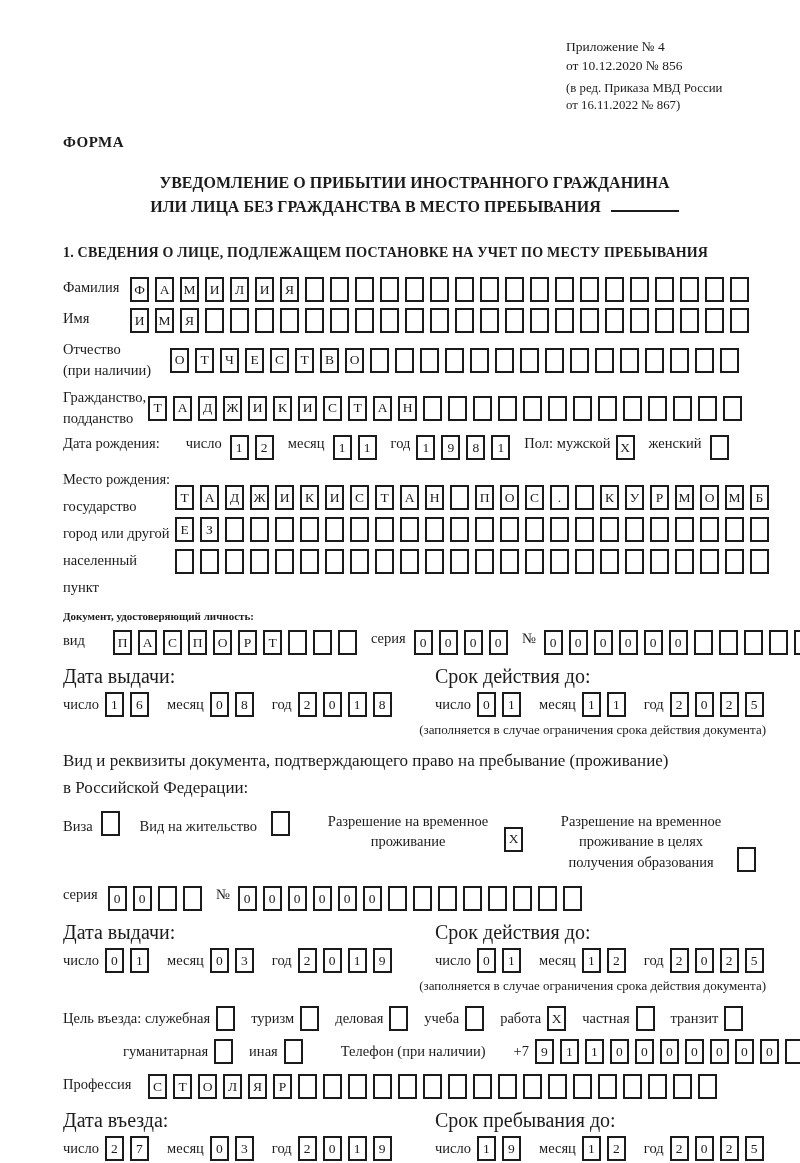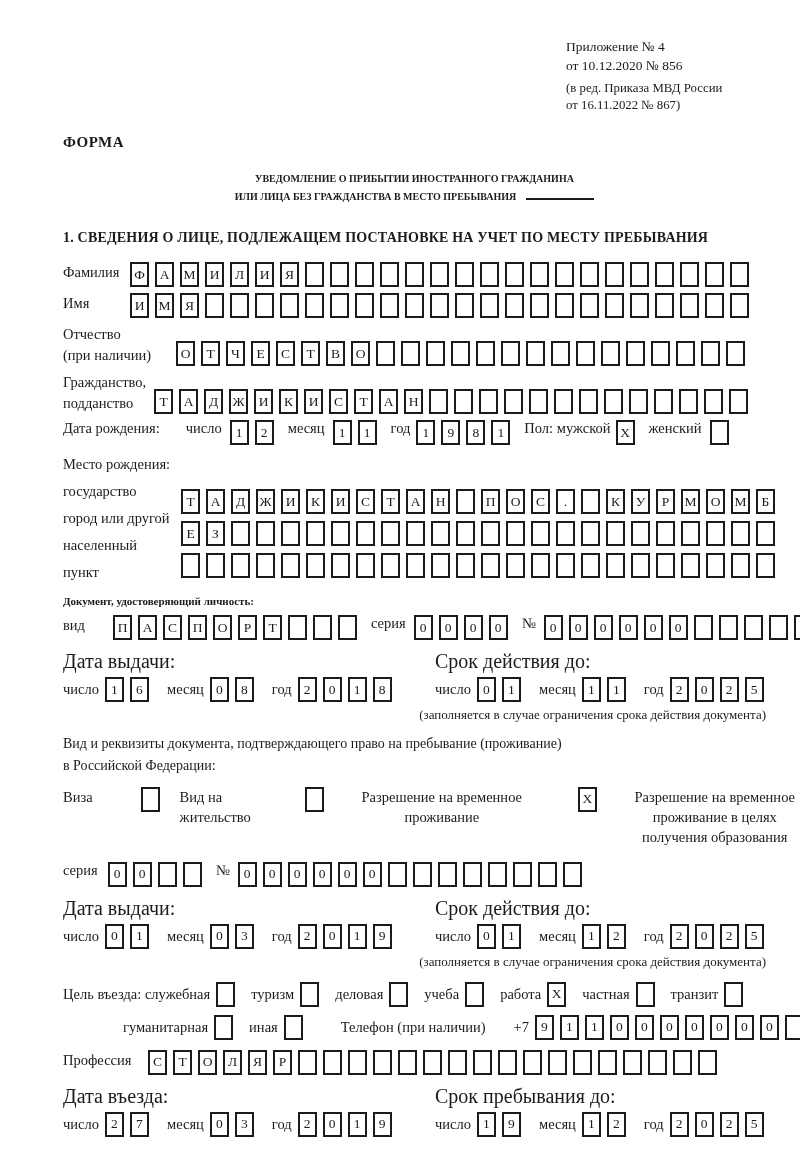--- a/index.html
+++ b/index.html
@@ -10,58 +10,58 @@
     box-sizing:border-box;
   }
   .page { padding:38px 34px 20px 63px; box-sizing:border-box; }
 
   
   .appendix { width:200px; margin-left:auto; font-size:13.5px; line-height:1.4; }
   .appendix .line { white-space:nowrap; }
   .appendix .note { font-size:12.8px; margin-top:4px; line-height:1.35; }
   .forma { font-weight:bold; font-size:15px; margin-top:20px; letter-spacing:.5px; }
 
-  .title { text-align:center; font-weight:bold; font-size:10px; margin-top:20px; line-height:1.5; }
+  .title { text-align:center; font-weight:bold; font-size:16px; margin-top:20px; line-height:1.5; }
   .blank-line { display:inline-block; width:68px; border-bottom:2px solid #1b1b1b; height:12px; margin-left:10px; }
 
   .section-h { font-weight:bold; font-size:14px; margin-top:26px; margin-bottom:16px; letter-spacing:.2px; }
 
   
   .cells { display:flex; flex-wrap:nowrap; }
   .cell {
     display:inline-flex; align-items:center; justify-content:center;
     width:19px; height:25px; min-width:19px;
     border:2px solid #1b1b1b; box-sizing:border-box;
     margin-right:6px; font-size:13.5px; background:#fff;
   }
 
   .row { display:flex; align-items:flex-start; margin-bottom:6px; }
-  .row.top { align-items:flex-end;gap:6px; }
+  .row.top { align-items:center; }
   .lbl { font-size:14.5px; }
   .lbl-col { flex:none; line-height:1.45; }
   .w67 { width:67px; } .w85 { width:85px; } .w107{ width:107px; } .w38{ width:38px; }
   .w112 { width:112px; }
   .gap8 { margin-left:8px; }
 
   .stack > .cells { margin-bottom:7px; }
   .center-b { text-align:left; font-weight:bold; font-size:11px; margin:10px 0 8px 0; }
 
   .dates { display:flex; margin-top:10px; }
   .dates .col-l { width:372px; flex:none; }
   .dates .col-r { flex:1; }
   .dates .d-title { font-size:20px; margin-bottom:4px; }
   .d-line { display:flex; align-items:center; }
   .d-line .lbl { margin-right:6px; }
   .d-line .grp { margin-right:12px; }
   .note-r { text-align:right; font-size:13px; margin-top:5px; }
 
-  .para { font-size:14px; line-height:1.55; margin-top:10px; }
+  .para { font-size:17px; line-height:1.55; margin-top:10px; }
 
   .cb-row { display:flex; align-items:flex-start; margin-top:10px; margin-bottom:14px; }
-  .cb-item { display:flex; align-items:flex-start; margin-right:14px;gap:40px; }
+  .cb-item { display:flex; align-items:flex-end; margin-right:14px; }
   .cb-item .txt { margin-right:8px; line-height:1.4; }
   .cb-item .txt.center { text-align:center; }
   .cb-lines span { display:block; }
 
   .purpose { display:flex; align-items:center; flex-wrap:nowrap; margin-top:12px; }
   .purpose .lbl { margin-right:6px; white-space:nowrap; }
   .purpose .cells { margin-right:10px; }
 </style>
 </head>
 <body>

